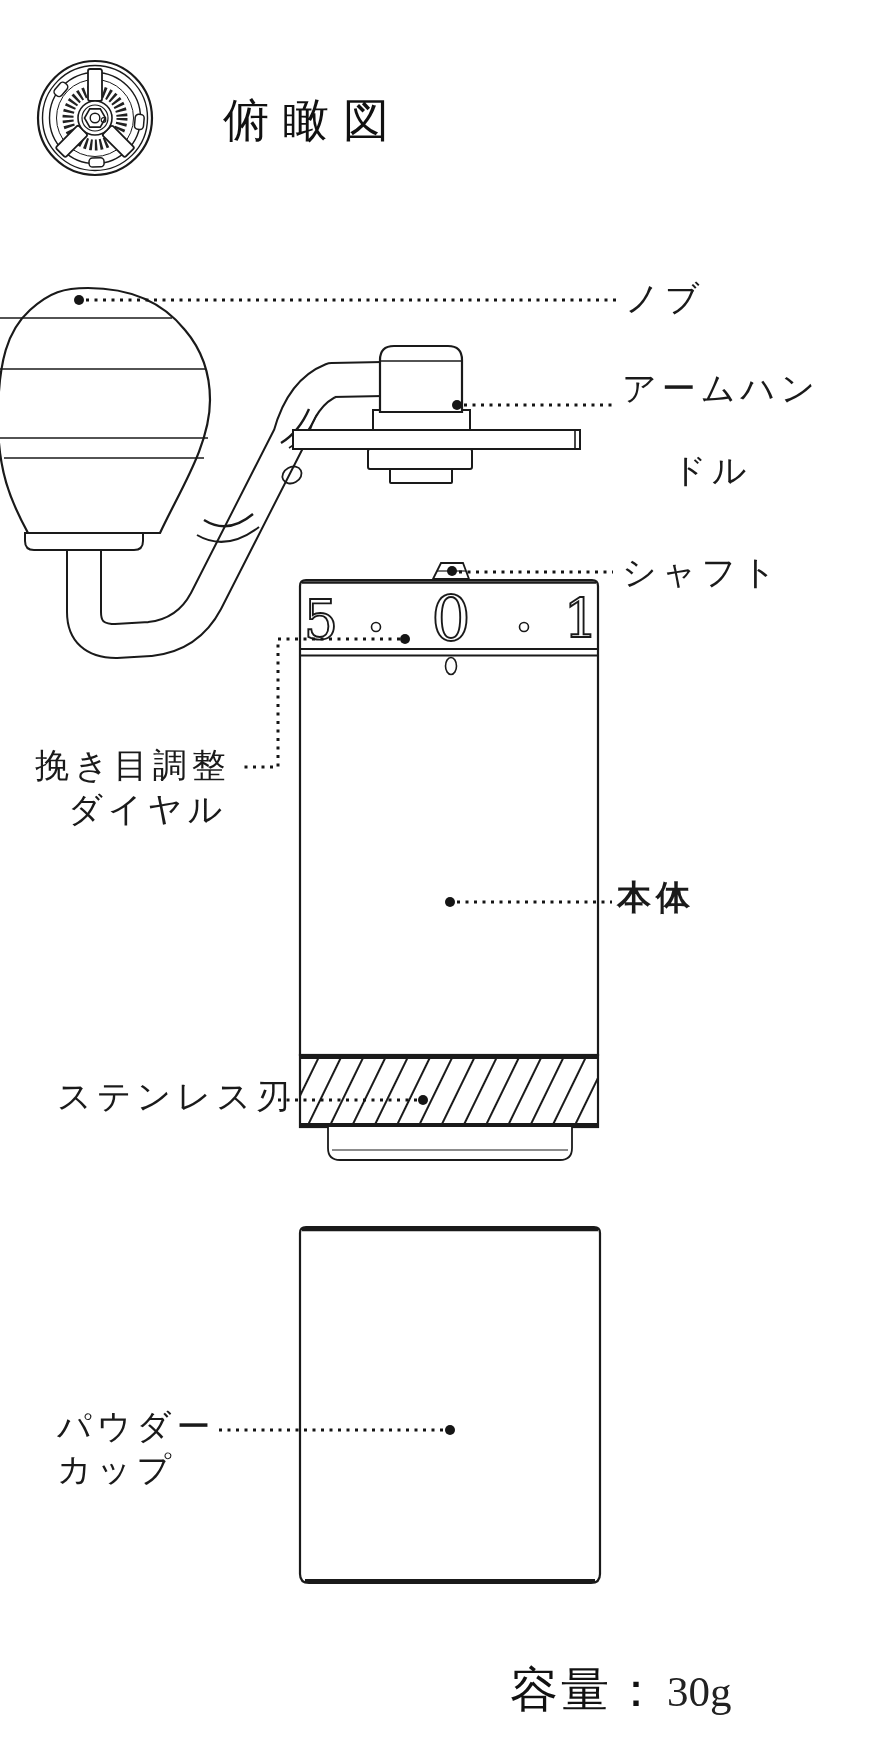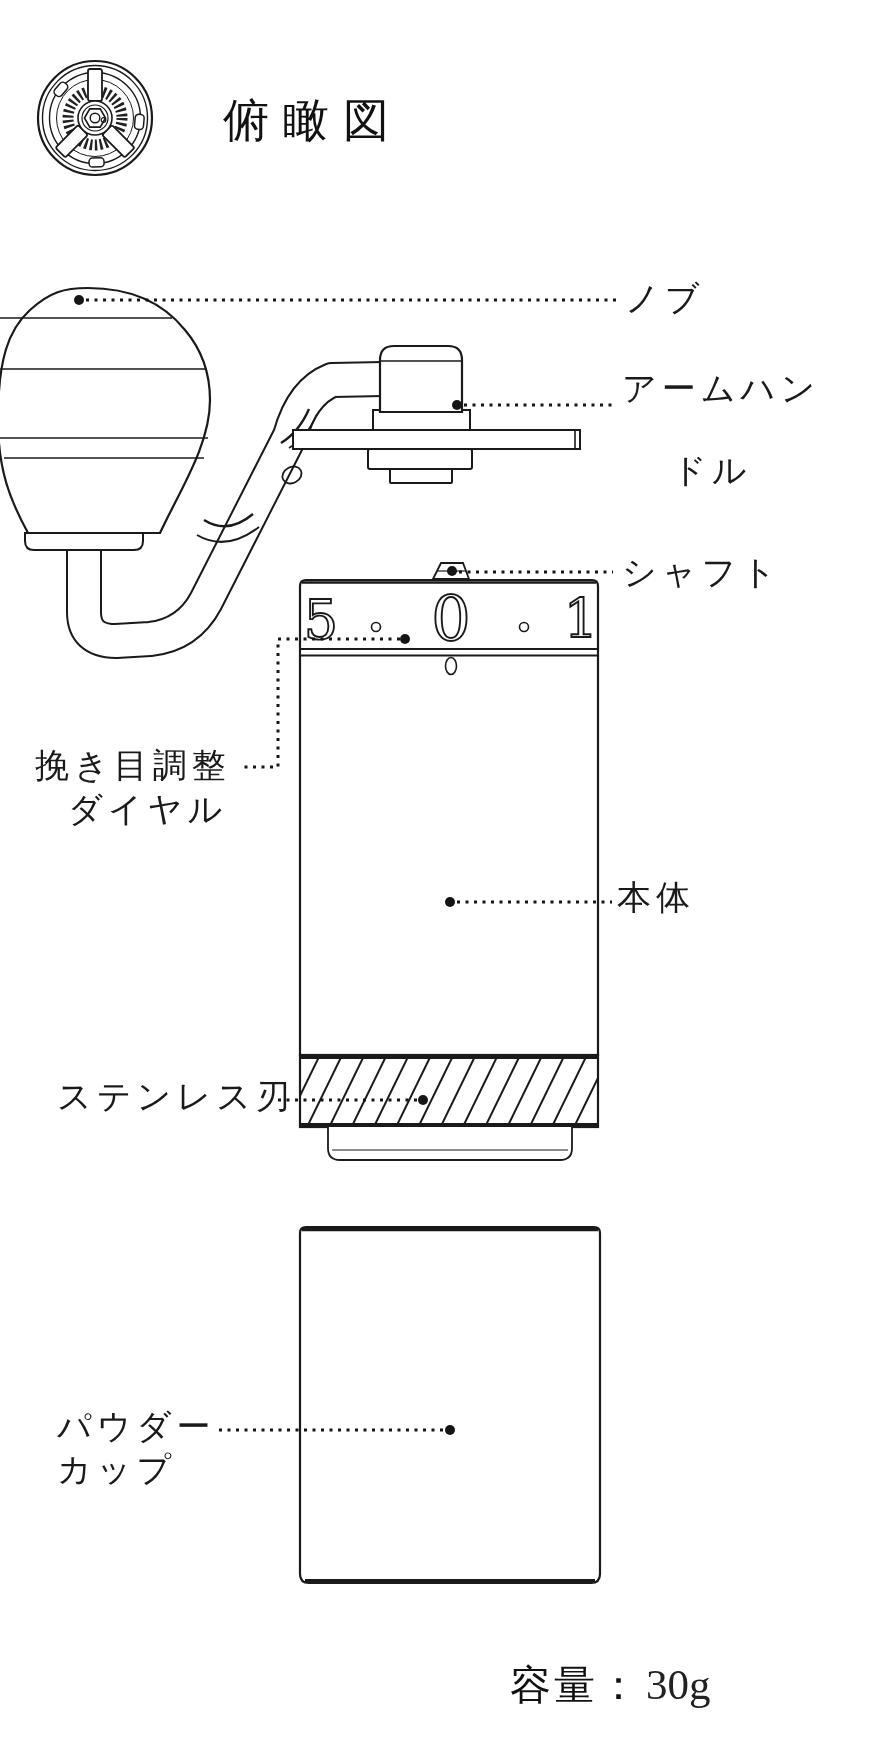--- a/index.html
+++ b/index.html
@@ -15,30 +15,30 @@
   .title{
     position:absolute;left:223px;top:90px;font-size:46px;letter-spacing:14px;
     font-family:"DejaVu Serif", serif;color:#111;white-space:nowrap;
   }
   .lbl-knob{left:625px;top:281px;}
   .lbl-arm1{left:622px;top:371px;}
   .lbl-arm2{left:672px;top:415px;margin-top:38px;}
   .lbl-shaft{left:622px;top:555px;}
   .lbl-dial1{left:35px;top:748px;}
   .lbl-dial2{left:20px;top:792px;margin-left:48px;}
-  .lbl-body{left:617px;top:880px;}
+  .lbl-body{left:617px;top:880px;font-weight:bold;}
   .lbl-blade{left:57px;top:1079px;}
   .lbl-cup1{left:57px;top:1409px;}
   .lbl-cup2{left:57px;top:1452px;}
   .capacity{
     position:absolute;left:510px;top:1658px;display:flex;align-items:baseline;
     white-space:nowrap;
   }
   .capacity .cap-label{
-    font-family:Liberation Serif, serif;font-size:41px;letter-spacing:3px;color:#111;
+    font-family:Liberation Serif, serif;font-size:48px;letter-spacing:3px;color:#111;
   }
   .capacity .cap-value{
     font-family:Liberation Serif, serif;font-size:43px;color:#222;margin-left:4px;
   }
 </style>
 </head>
 <body>
 
 <div class="canvas">
 

